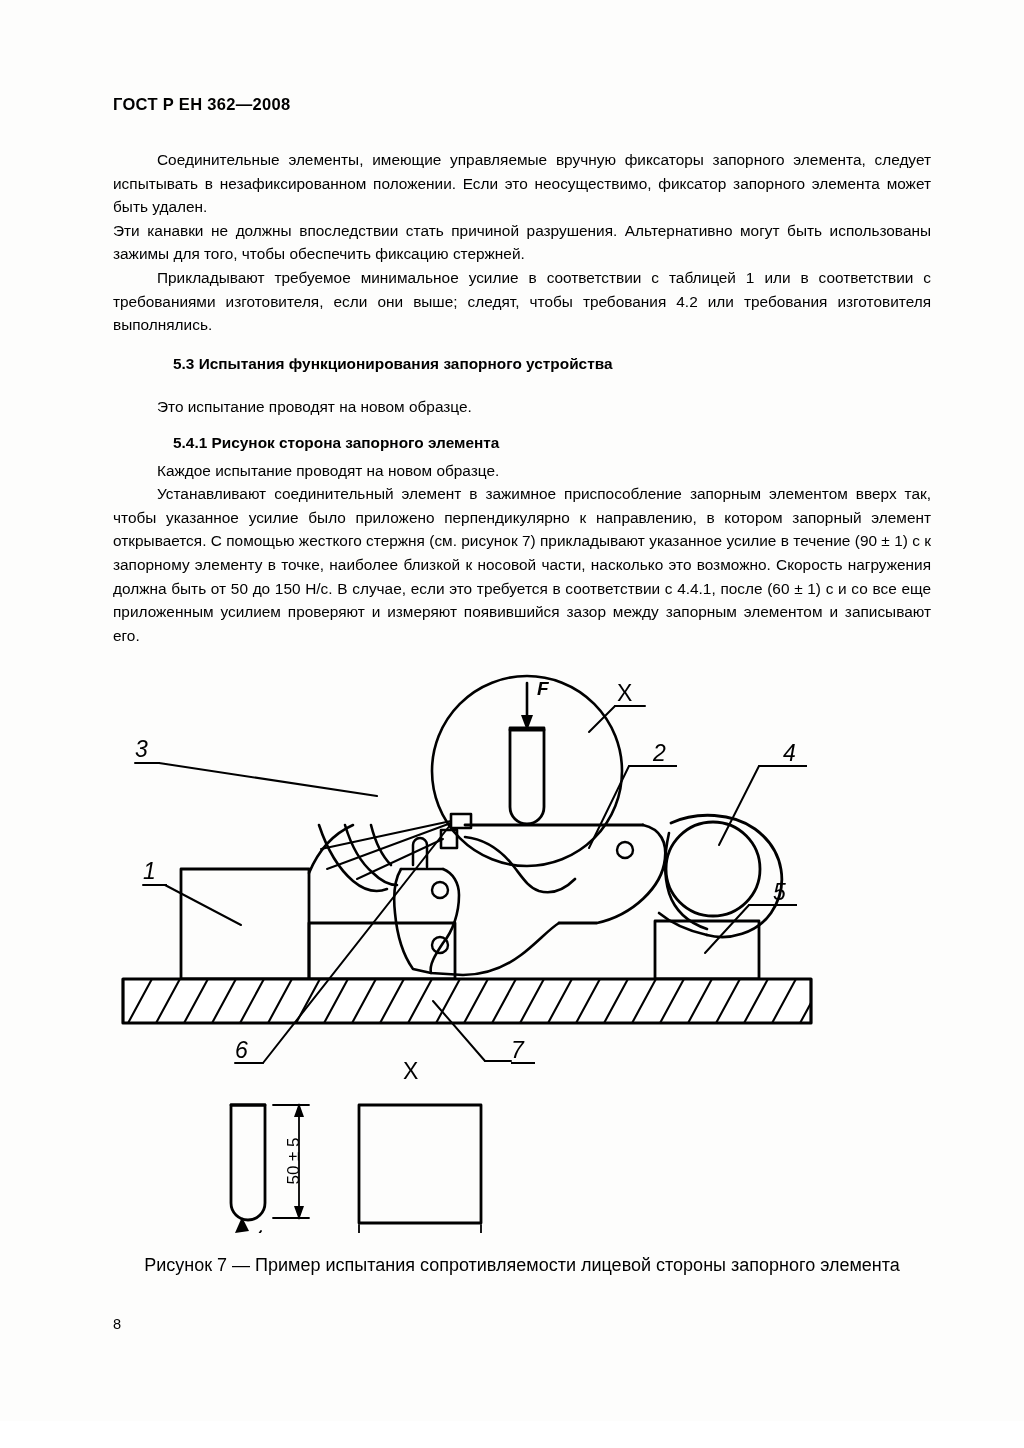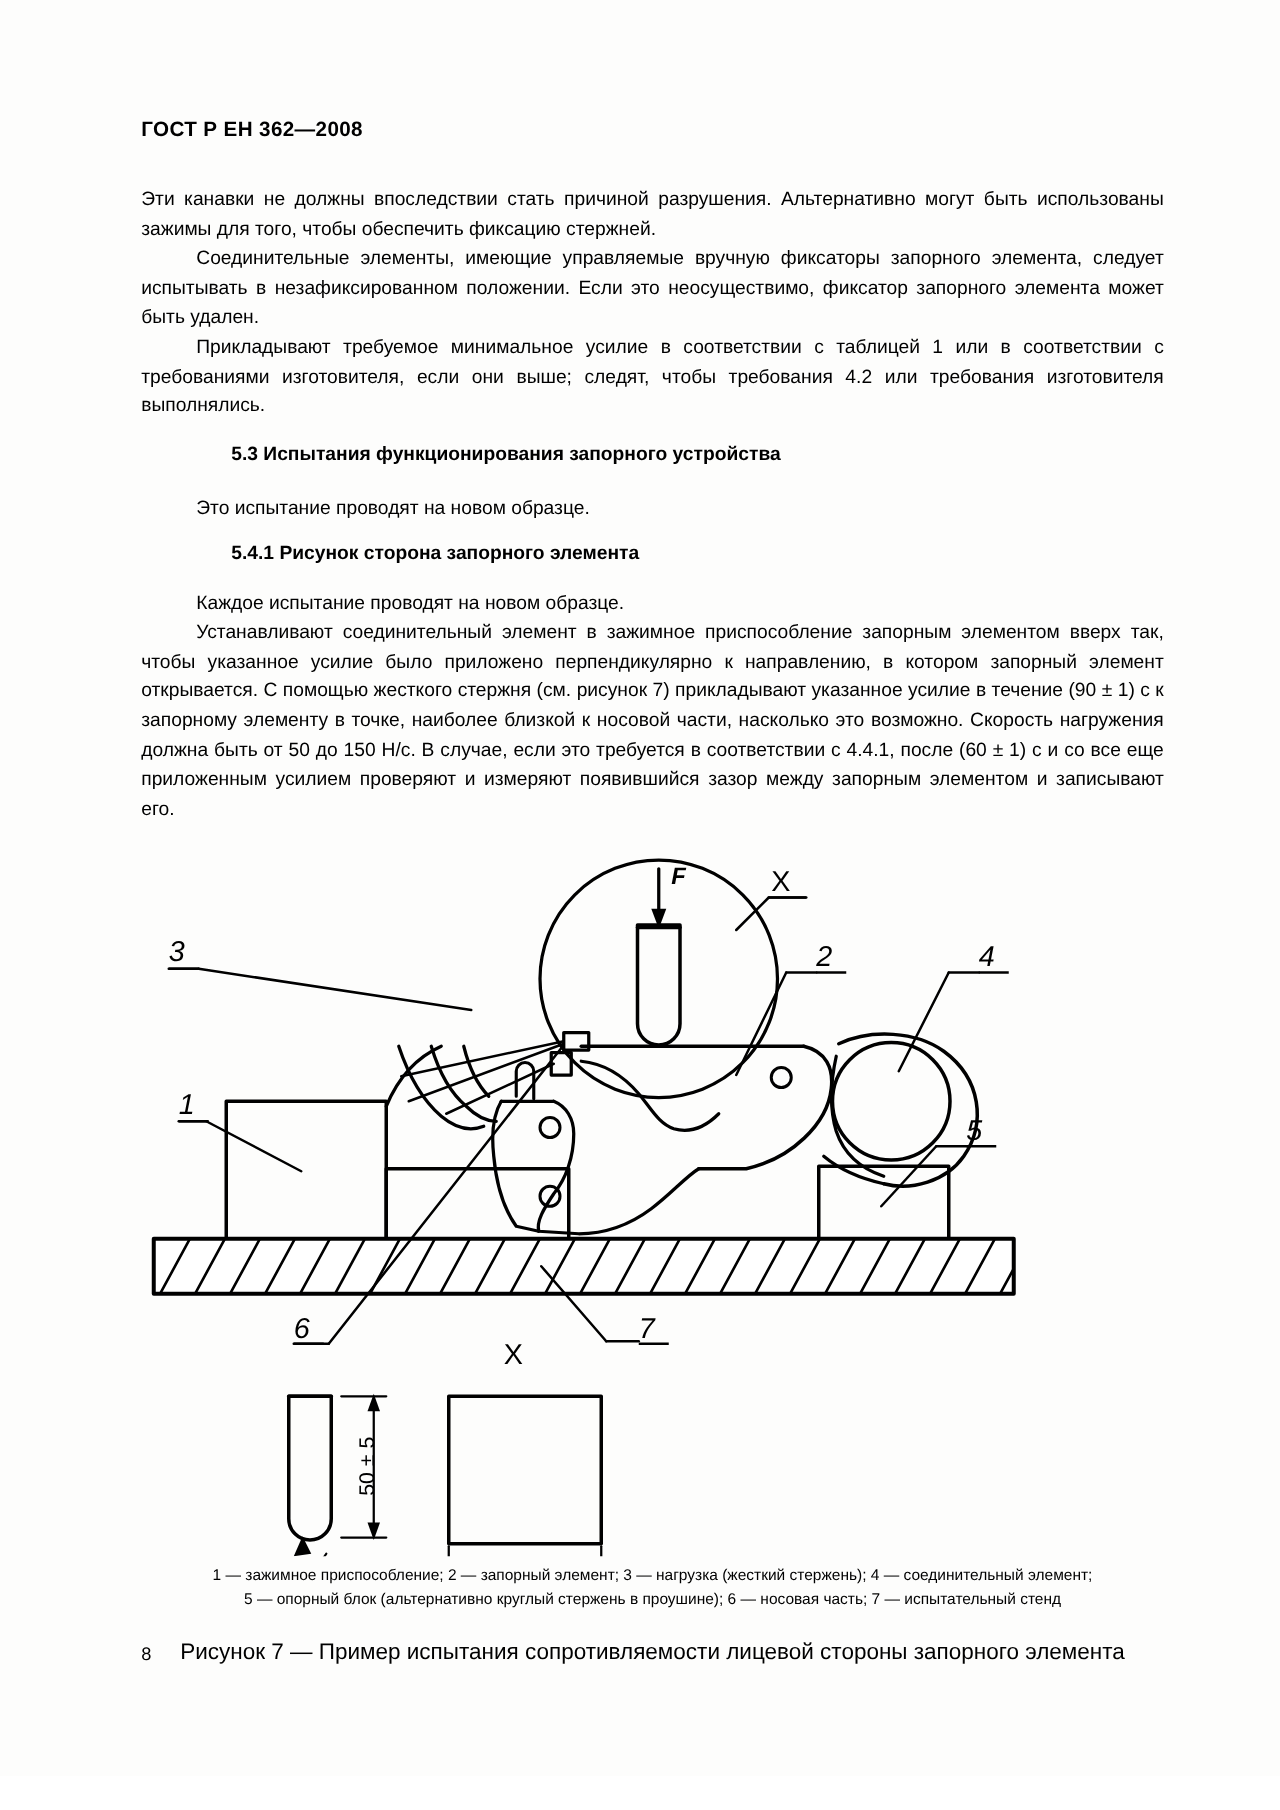--- a/index.html
+++ b/index.html
@@ -37,21 +37,21 @@
     margin: 0;
     text-align: justify;
     text-justify: inter-word;
     hyphens: none;
   }
   .para.indent { text-indent: 44px; }
   .heading {
     font-size: 15.4px;
     font-weight: bold;
     line-height: 23.6px;
-    margin: 16px;
+    margin: 4px;
     padding-left: 56px;
   }
   .sp-before-h { margin-top: 15px; }
   .sp-after-h { margin-top: 20px; }
   .sp-h2 { margin-top: 12px; }
 
   
   .figure {
     position: relative;
     width: 818px;
@@ -80,22 +80,22 @@
 </style>
 </head>
 <body>
 
 <div class="page">
 
   <div class="content">
 
     <div class="doc-header">ГОСТ Р ЕН 362—2008</div>
 
+    <p class="para indent">Соединительные элементы, имеющие управляемые вручную фиксаторы запорного элемента, следует испытывать в незафиксированном положении. Если это неосуществимо, фиксатор запорного элемента может быть удален.</p>
     <p class="para">Эти канавки не должны впоследствии стать причиной разрушения. Альтернативно могут быть использованы зажимы для того, чтобы обеспечить фиксацию стержней.</p>
-    <p class="para indent">Соединительные элементы, имеющие управляемые вручную фиксаторы запорного элемента, следует испытывать в незафиксированном положении. Если это неосуществимо, фиксатор запорного элемента может быть удален.</p>
     <p class="para indent">Прикладывают требуемое минимальное усилие в соответствии с таблицей 1 или в соответствии с требованиями изготовителя, если они выше; следят, чтобы требования 4.2 или требования изготовителя выполнялись.</p>
 
     <div class="heading sp-before-h">5.3  Испытания функционирования запорного устройства</div>
     <p class="para indent sp-after-h">Это испытание проводят на новом образце.</p>
 
     <div class="heading sp-h2">5.4.1  Рисунок сторона запорного элемента</div>
     <p class="para indent">Каждое испытание проводят на новом образце.</p>
     <p class="para indent">Устанавливают соединительный элемент в зажимное приспособление запорным элементом вверх так, чтобы указанное усилие было приложено перпендикулярно к направлению, в котором запорный элемент открывается. С помощью жесткого стержня (см. рисунок 7) прикладывают указанное усилие в течение (90 ± 1) с к запорному элементу в точке, наиболее близкой к носовой части, насколько это возможно. Скорость нагружения должна быть от 50 до 150 Н/с. В случае, если это требуется в соответствии с 4.4.1, после (60 ± 1) с и со все еще приложенным усилием проверяют и измеряют появившийся зазор между запорным элементом и записывают его.</p>
 
     <div class="figure">
@@ -279,22 +279,18 @@
           <line x1="540" y1="93" x2="564" y2="93"></line>
           <line x1="670" y1="93" x2="694" y2="93"></line>
           <line x1="30" y1="212" x2="54" y2="212"></line>
           <line x1="660" y1="232" x2="684" y2="232"></line>
           <line x1="122" y1="390" x2="146" y2="390"></line>
           <line x1="398" y1="390" x2="422" y2="390"></line>
         </g>
       </svg>
     </div>
 
-    <div class="legend">
-      <div>1 — зажимное  приспособление;  2 — запорный  элемент;  3 — нагрузка  (жесткий  стержень);  4 — соединительный  элемент;</div>
-      <div>5 — опорный блок (альтернативно круглый стержень в проушине); 6 — носовая часть; 7 — испытательный стенд</div>
-    </div>
 
     <div class="fig-caption">Рисунок 7 — Пример испытания сопротивляемости лицевой стороны запорного элемента</div>
   </div>
 
   <div class="page-number">8</div>
 </div>
 
 </body></html>

